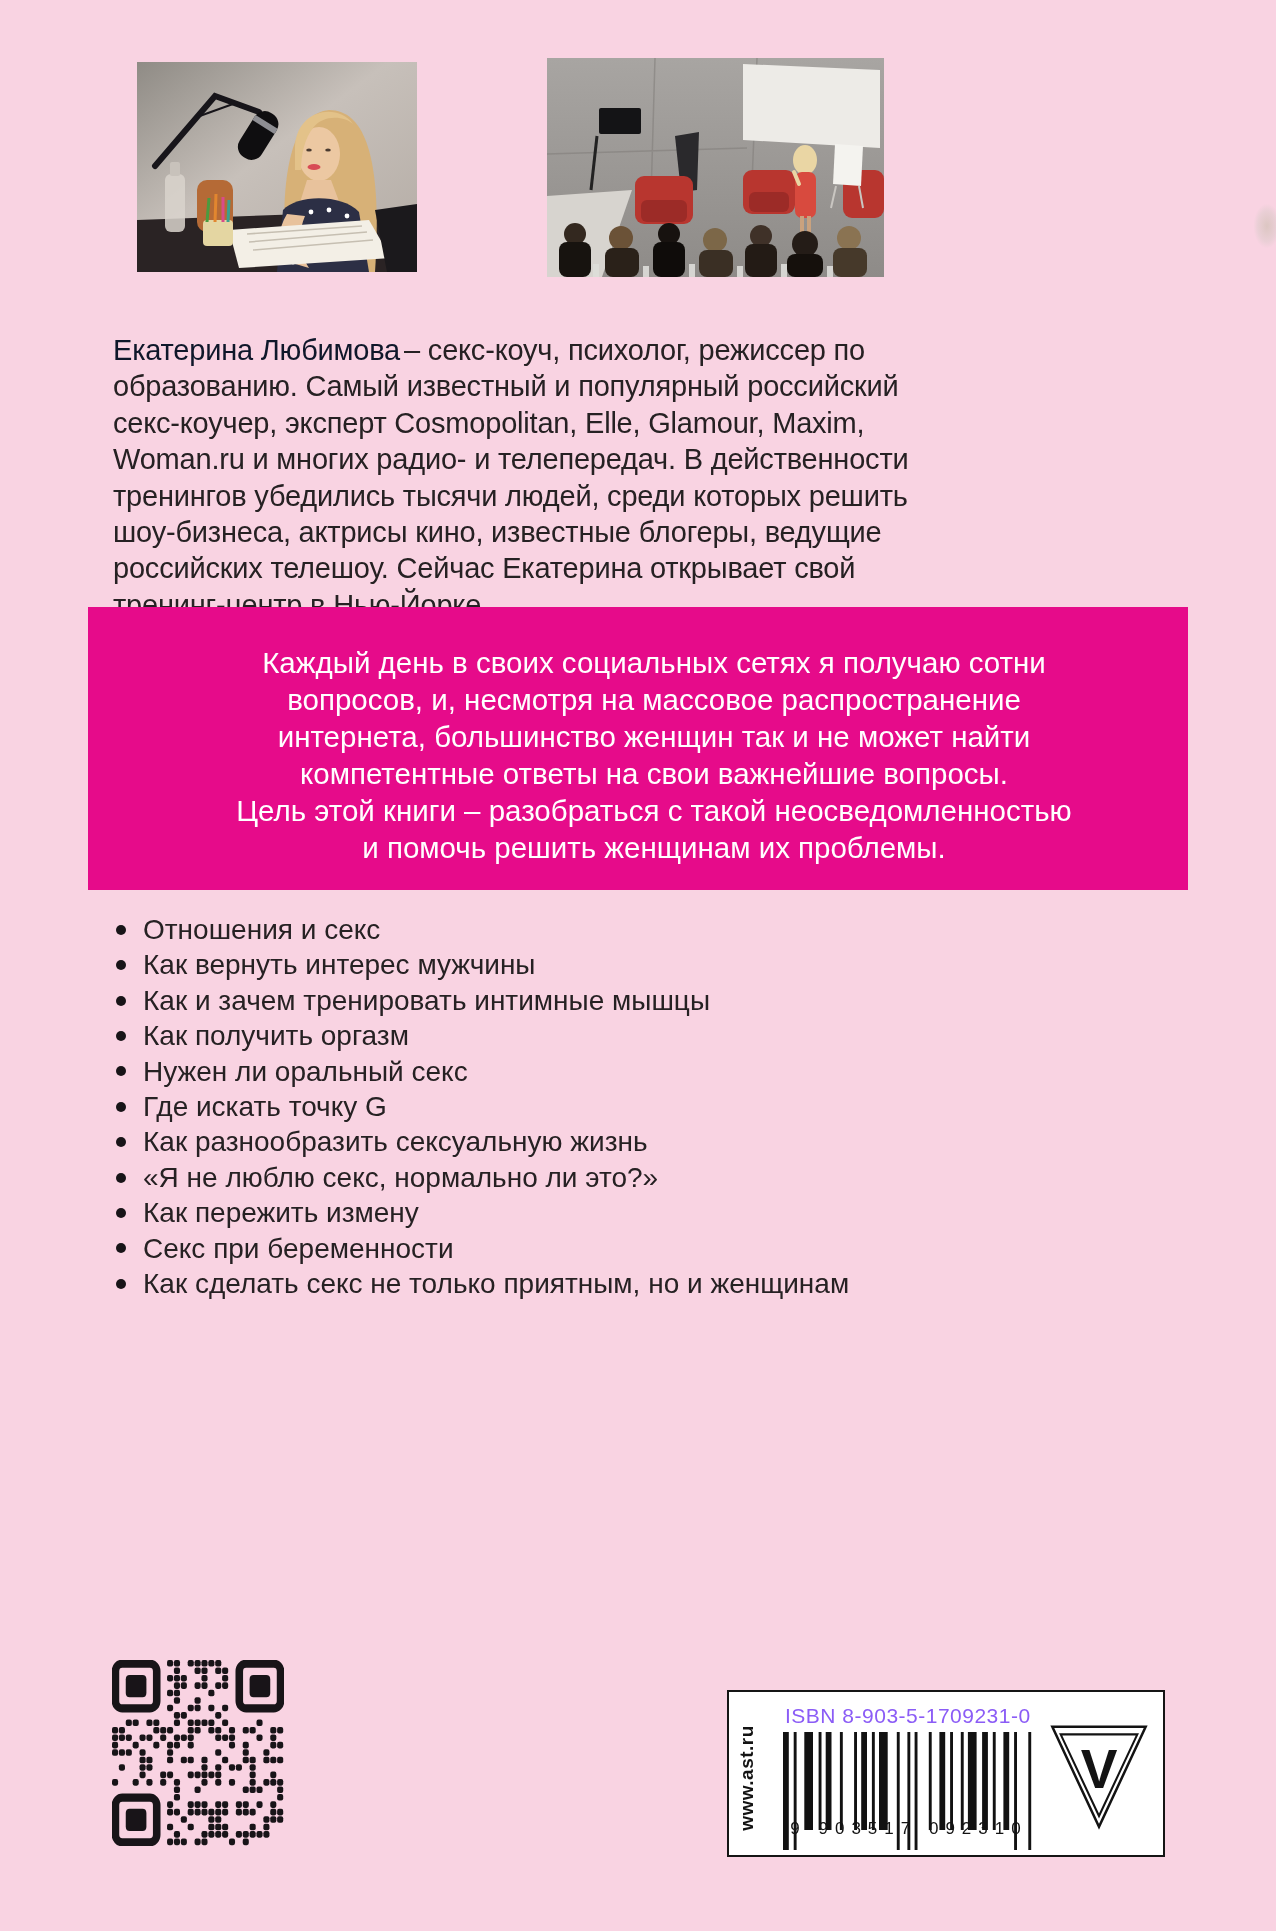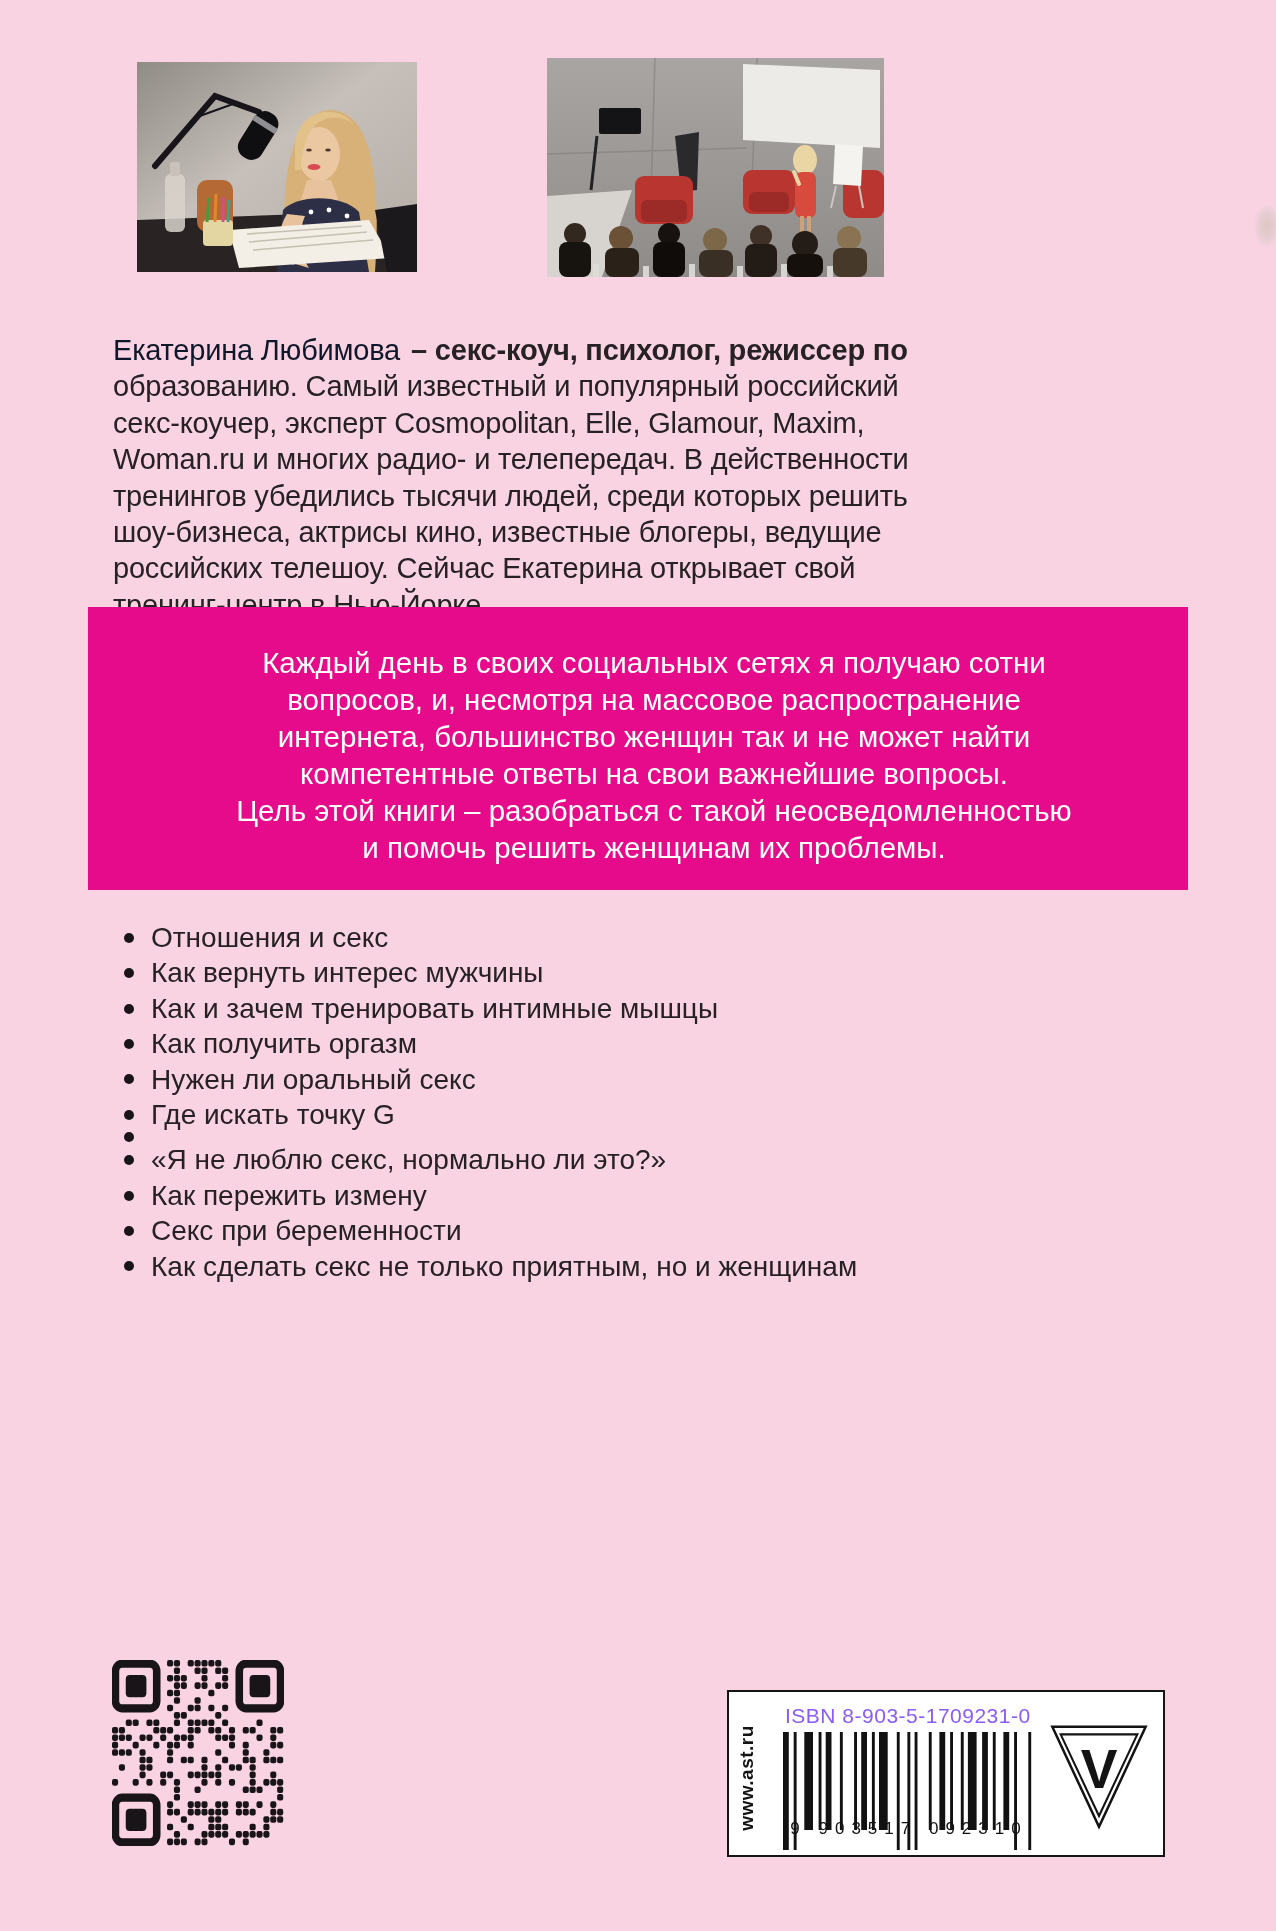--- a/index.html
+++ b/index.html
@@ -10,30 +10,30 @@
   }
   figure { margin:0; }
   .photo { position:absolute; overflow:hidden; }
   .photo svg { display:block; width:100%; height:100%; }
   .photo-left  { left:137px; top:62px;  width:280px; height:210px; }
   .photo-right { left:547px; top:58px;  width:337px; height:219px; }
 
   .intro { position:absolute; left:113px; top:303px; font-size:29px; line-height:36.4px; letter-spacing:-0.2px; }
   .intro .line { white-space:nowrap; }
   .name { color:#0f172a; }
-  .name-rest { margin-left:11px;font-weight:bold; }
+  .name-rest { margin-left:4px; }
 
   .quote {
     position:absolute; left:88px; top:607px; width:1100px; height:283px;
     background:#e60b8a; color:#ffffff; text-align:center;
     font-size:29.5px; line-height:37px; padding-top:37px; box-sizing:border-box;
   }
   .quote .qline { white-space:nowrap;padding-left:32px; }
 
-  .topics { position:absolute; left:116px; top:912px; margin:8px; padding:0; list-style:none;
+  .topics { position:absolute; left:116px; top:912px; margin:0; padding:0; list-style:none;
             font-size:28px; line-height:35.4px; }
   .topics li { display:flex; align-items:center; }
   .bullet { width:10px; height:10px; border-radius:50%; background:#181418; flex:0 0 auto; margin-right:17px; }
 
   .qr { position:absolute; left:112px; top:1660px; width:172px; height:186px; }
   .qr svg { display:block; width:100%; height:100%; }
 
   .barcode {
     position:absolute; left:727px; top:1690px; width:438px; height:167px;
     background:#ffffff; border:2px solid #151515; box-sizing:border-box;
@@ -213,20 +213,21 @@
     <li>
         <span class="bullet"></span>
         <span>Нужен ли оральный секс</span>
       </li>
     <li>
         <span class="bullet"></span>
         <span>Где искать точку G</span>
       </li>
     <li>
         <span class="bullet"></span>
+        <span>Как разнообразить сексуальную жизнь</span>
       </li>
     <li>
         <span class="bullet"></span>
         <span>«Я не люблю секс, нормально ли это?»</span>
       </li>
     <li>
         <span class="bullet"></span>
         <span>Как пережить измену</span>
       </li>
     <li>

